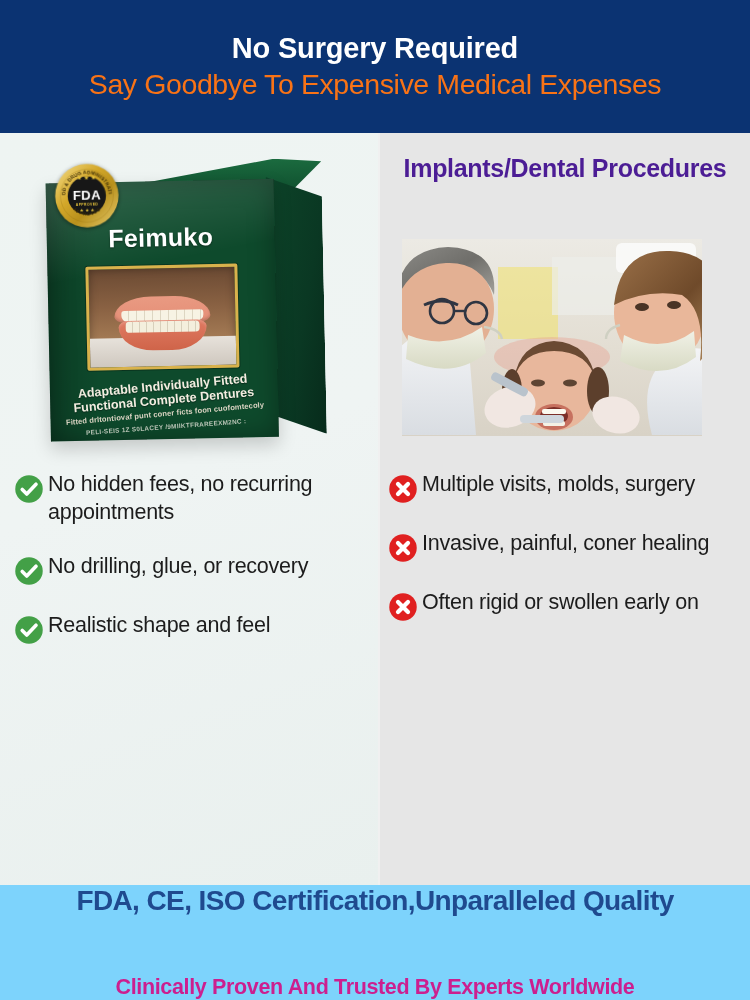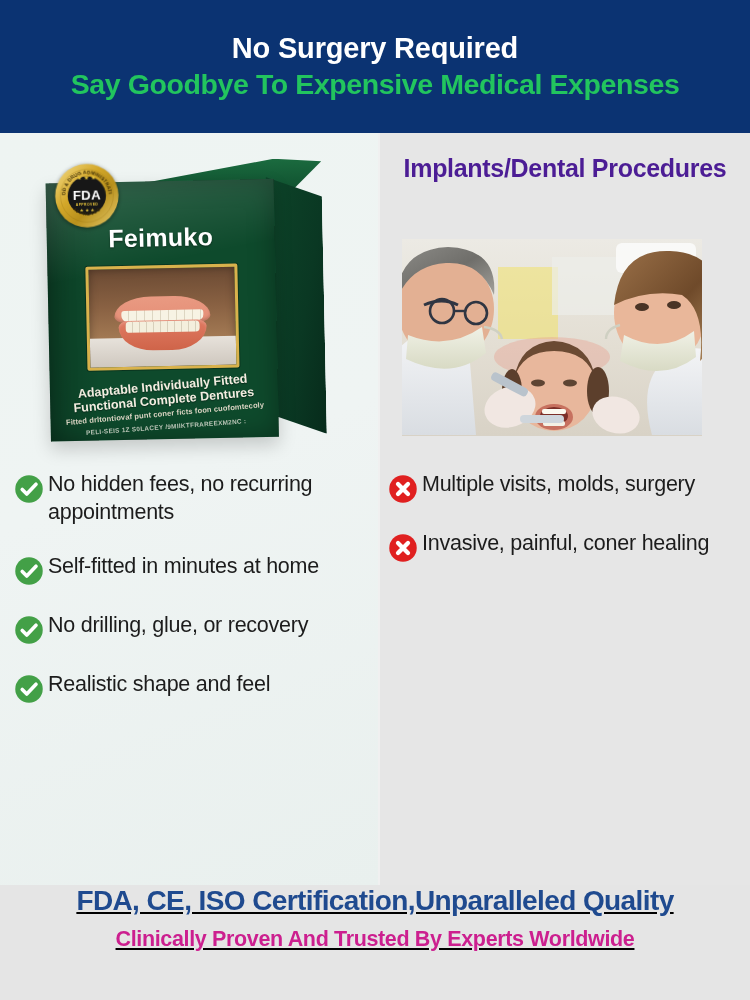--- a/index.html
+++ b/index.html
@@ -17,21 +17,21 @@
     background:#0b3372;
     display:flex; flex-direction:column;
     align-items:center; justify-content:center;
     gap:4px;
   }
   .header-line1 {
     color:#ffffff; font-size:29px; font-weight:bold;
     letter-spacing:-0.2px; line-height:1.1; text-align:center;
   }
   .header-line2 {
-    color:#22c55e; font-size:28.5px; font-weight:bold;
+    color:#f97316; font-size:28.5px; font-weight:normal;
     letter-spacing:-0.4px; line-height:1.1; text-align:center;
     white-space:nowrap;
   }
 
   
   .body-panel {
     position:absolute; left:0; top:133px; width:750px; height:752px;
     display:flex;
   }
   .col {
@@ -184,23 +184,23 @@
   }
   .bullet .ico { flex:0 0 auto; margin-top:3px; }
   .bullet .txt {
     color:#1c1c1c; font-size:21.5px; line-height:1.30;
     letter-spacing:-0.25px;
   }
 
   
   .footer {
     position:absolute; left:0; top:885px; width:750px; height:115px;
-    background:#e5e5e5;
+    background:#7dd3fc;
     display:flex; flex-direction:column;
-    align-items:center; justify-content:flex-start; gap:10px;text-decoration:underline;
+    align-items:center; justify-content:space-between; gap:10px;
   }
   .footer-line1 {
     color:#1f4a8f; font-size:28px; font-weight:bold;
     letter-spacing:-0.6px; white-space:nowrap;
   }
   .footer-line2 {
     color:#cc1f8f; font-size:21.5px; font-weight:bold;
     letter-spacing:-0.35px; white-space:nowrap;
   }
 </style>
@@ -278,27 +278,20 @@
       <div class="bullets left">
 
         <div class="bullet">
           <svg class="ico" width="30" height="30" viewBox="0 0 24 24">
             <circle cx="12" cy="12" r="11" fill="#43a047"></circle>
             <path d="M6.6 12.4 L10.2 16 L17.6 8.2" fill="none" stroke="#ffffff" stroke-width="2.9" stroke-linecap="round" stroke-linejoin="round"></path>
           </svg>
           <div class="txt">No hidden fees, no recurring appointments</div>
         </div>
 
-        <div class="bullet">
-          <svg class="ico" width="30" height="30" viewBox="0 0 24 24">
-            <circle cx="12" cy="12" r="11" fill="#43a047"></circle>
-            <path d="M6.6 12.4 L10.2 16 L17.6 8.2" fill="none" stroke="#ffffff" stroke-width="2.9" stroke-linecap="round" stroke-linejoin="round"></path>
-          </svg>
-          <div class="txt">Self-fitted in minutes at home</div>
-        </div>
 
         <div class="bullet">
           <svg class="ico" width="30" height="30" viewBox="0 0 24 24">
             <circle cx="12" cy="12" r="11" fill="#43a047"></circle>
             <path d="M6.6 12.4 L10.2 16 L17.6 8.2" fill="none" stroke="#ffffff" stroke-width="2.9" stroke-linecap="round" stroke-linejoin="round"></path>
           </svg>
           <div class="txt">No drilling, glue, or recovery</div>
         </div>
 
         <div class="bullet">
@@ -398,20 +391,27 @@
         </div>
 
         <div class="bullet">
           <svg class="ico" width="30" height="30" viewBox="0 0 24 24">
             <circle cx="12" cy="12" r="11" fill="#e02020"></circle>
             <path d="M8 8 L16 16 M16 8 L8 16" stroke="#ffffff" stroke-width="3.4" stroke-linecap="round"></path>
           </svg>
           <div class="txt">Invasive, painful, coner healing</div>
         </div>
 
+        <div class="bullet">
+          <svg class="ico" width="30" height="30" viewBox="0 0 24 24">
+            <circle cx="12" cy="12" r="11" fill="#e02020"></circle>
+            <path d="M8 8 L16 16 M16 8 L8 16" stroke="#ffffff" stroke-width="3.4" stroke-linecap="round"></path>
+          </svg>
+          <div class="txt">Often rigid or swollen early on</div>
+        </div>
 
       </div>
     </div>
   </div>
 
   <div class="footer">
     <div class="footer-line1">FDA, CE, ISO Certification,Unparalleled Quality</div>
     <div class="footer-line2">Clinically Proven And Trusted By Experts Worldwide</div>
   </div>
 

